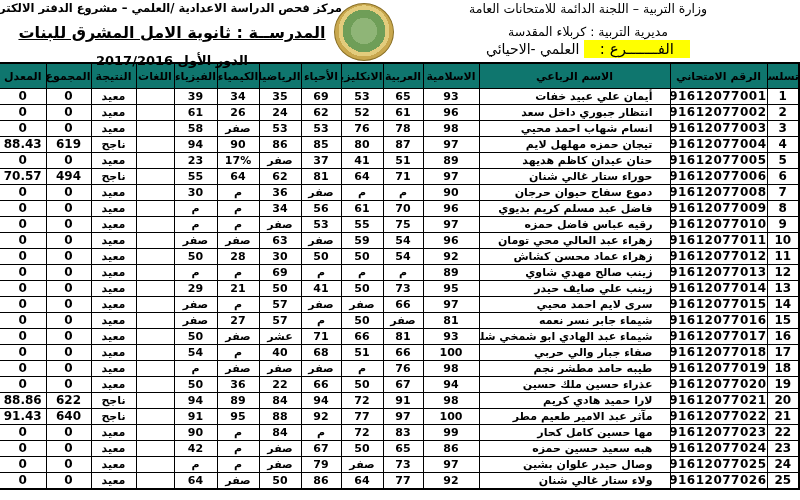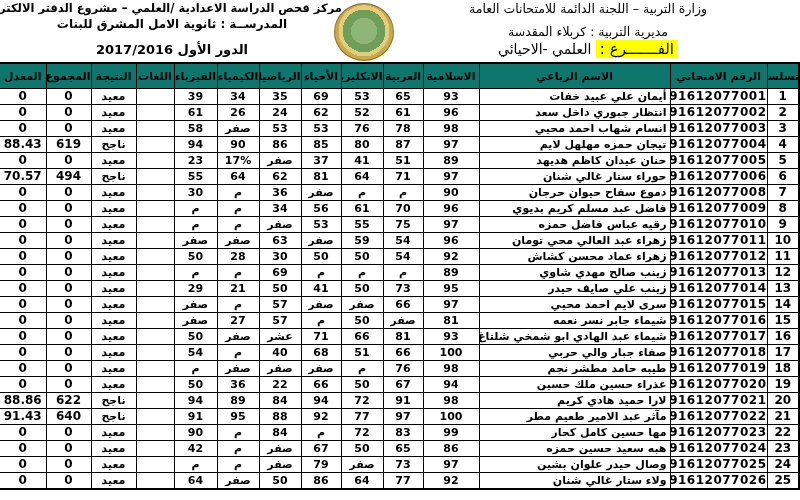--- a/index.html
+++ b/index.html
@@ -2,33 +2,33 @@
 <html lang="ar" dir="rtl"><head>
 <meta charset="utf-8">
 <style>
   html,body{margin:0;padding:0;width:800px;height:500px;overflow:hidden;background:#fff;
     font-family:"DejaVu Sans",sans-serif;color:#000;}
   .top{position:relative;width:800px;height:62px;direction:rtl;}
   .hdr-right{position:absolute;top:1px;right:16px;width:392px;text-align:center;font-weight:normal;}
   .hdr-right .l1{font-size:12.5px;white-space:nowrap;}
   .hdr-right .l2{font-size:12.5px;white-space:nowrap;margin-top:8px;}
   .hdr-right .l3{font-size:14px;white-space:nowrap;margin-top:1px;}
-  .branch-label{background:#FFFF00;padding:0 4px;font-size:15px;}
+  .branch-label{background:#FFFF00;padding:0 16px;font-size:15px;}
   .hdr-left{position:absolute;top:1px;left:2px;width:340px;text-align:center;font-weight:bold;}
   .hdr-left .l1{font-size:11.5px;white-space:nowrap;}
-  .hdr-left .l2{font-size:12px;white-space:nowrap;margin-top:2px;}
+  .hdr-left .l2{font-size:16px;white-space:nowrap;margin-top:8px;text-decoration:underline;}
   .hdr-left .l3{font-size:13px;white-space:nowrap;margin-top:11px;}
   .logo{position:absolute;top:3px;left:334px;width:58px;height:56px;border-radius:50%;
     background:radial-gradient(circle at 50% 48%, #8fb577 0 32%, #6f9e58 32% 52%, #e3cc7c 52% 62%, #c9a84e 62% 78%, #b5923a 78% 100%);
     border:1px solid #8a7026;}
   table{border-collapse:collapse;table-layout:fixed;width:800px;direction:rtl;}
   th,td{border:1px solid #000;padding:0;text-align:center;overflow:hidden;white-space:nowrap;}
   th{background:#0f766e;font-size:11px;font-weight:bold;height:24px;}
   td{font-size:11px;font-weight:bold;height:15px;line-height:15px;}
-  td.c-name{text-align:right;padding-right:3px;font-size:11px;}
+  td.c-name{text-align:right;padding-right:17px;font-size:11px;}
   td.c-exam_no{font-size:12px;letter-spacing:0.5px;}
   td.c-serial{font-size:12px;}
   td.c-average,td.c-total{font-size:12px;}
   table{border:2px solid #000;}
 </style>
 </head>
 <body>
 
 <div class="top">
   <div class="hdr-right">

